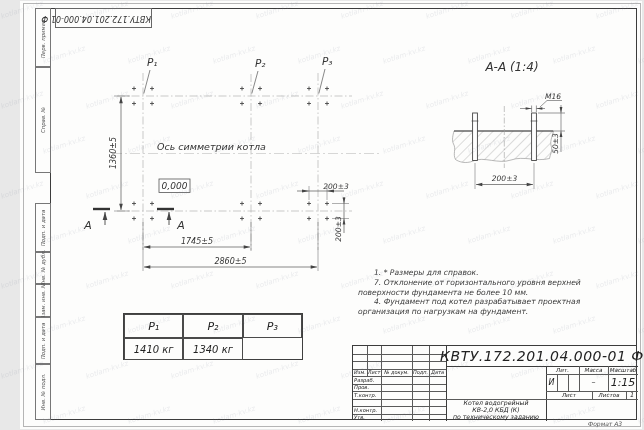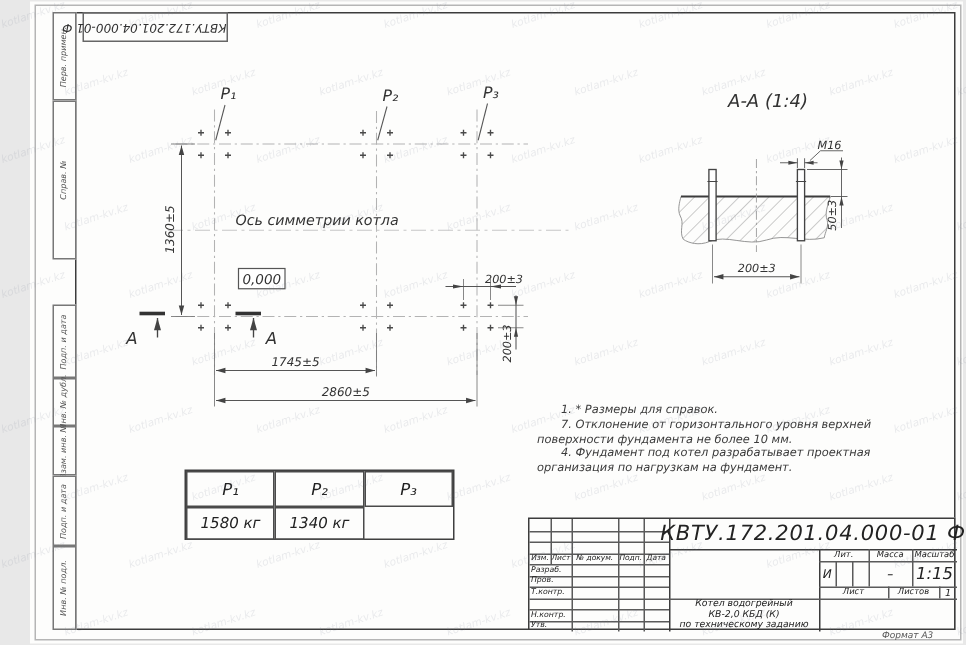--- a/index.html
+++ b/index.html
@@ -299,21 +299,21 @@
 <div id="notes" class="abs">
   <p>1. * Размеры для справок.</p>
   <p>7. Отклонение от горизонтального уровня верхней поверхности фундамента не более 10 мм.</p>
   <p>4. Фундамент под котел разрабатывает проектная организация по нагрузкам на фундамент.</p>
 </div>
 
 <div id="ptable" class="abs">
   <div class="hd">P₁</div>
   <div class="hd">P₂</div>
   <div class="hd">P₃</div>
-  <div class="vl2">1580 кг</div>
+  <div class="vl2">1410 кг</div>
   <div class="vl2">1340 кг</div>
 </div>
 
 <div id="tb" class="abs">
 
   <div class="vl" style="left:14px;top:0;height:30px;"></div>
   <div class="vl" style="left:28px;top:0;height:75px;"></div>
   <div class="vl" style="left:59px;top:0;height:75px;"></div>
   <div class="vl" style="left:76px;top:0;height:75px;"></div>
   <div class="vl" style="left:93px;top:0;height:75px;width:1.4px;background:#3c3c3c;"></div>

